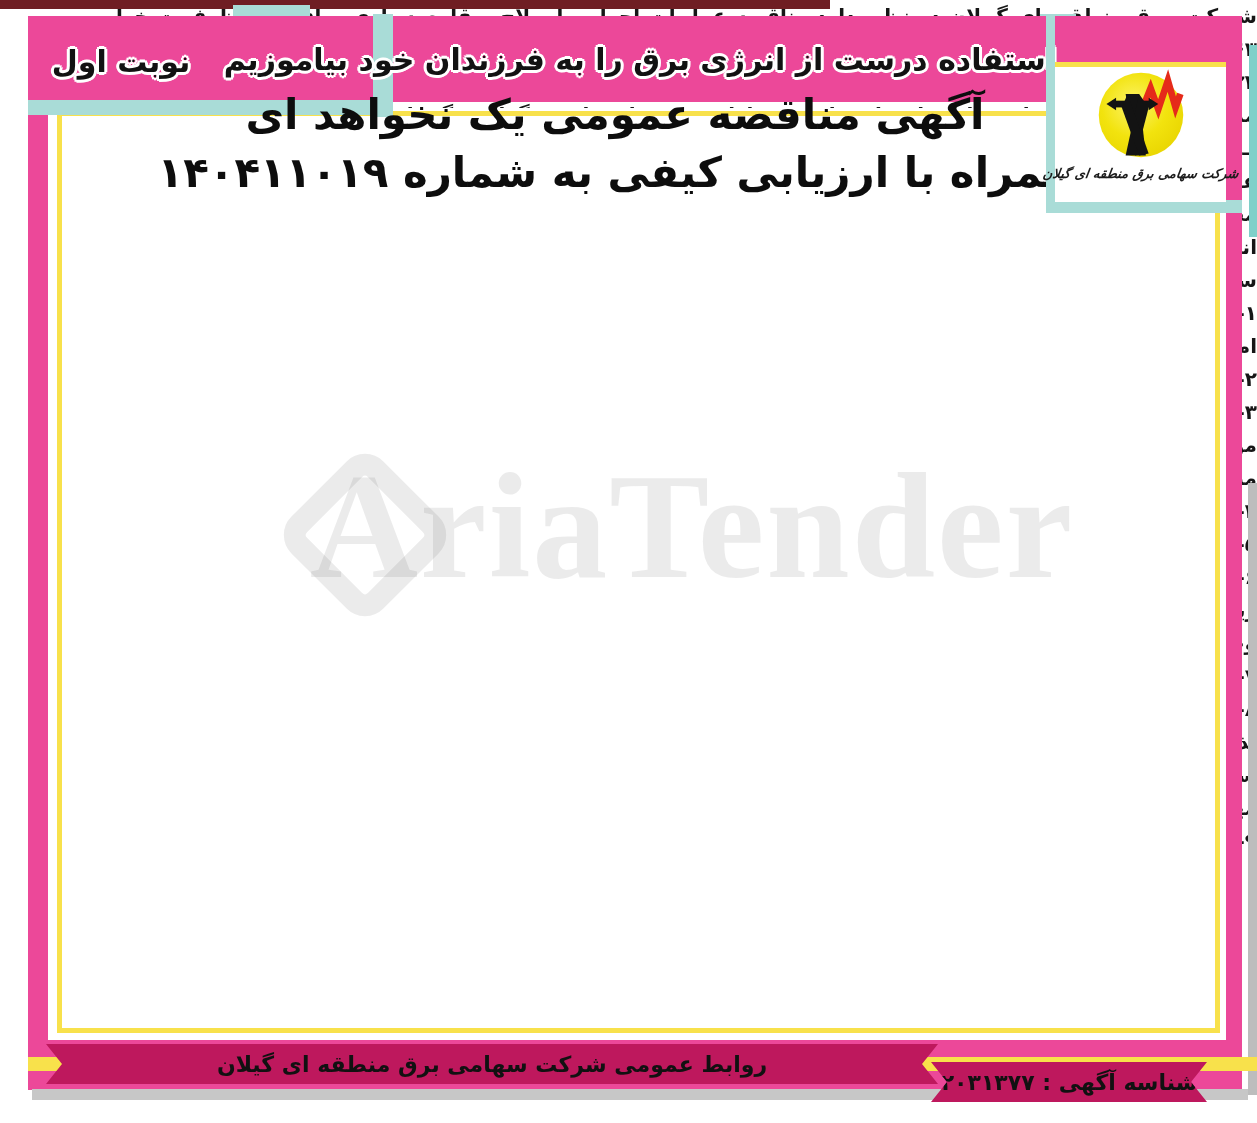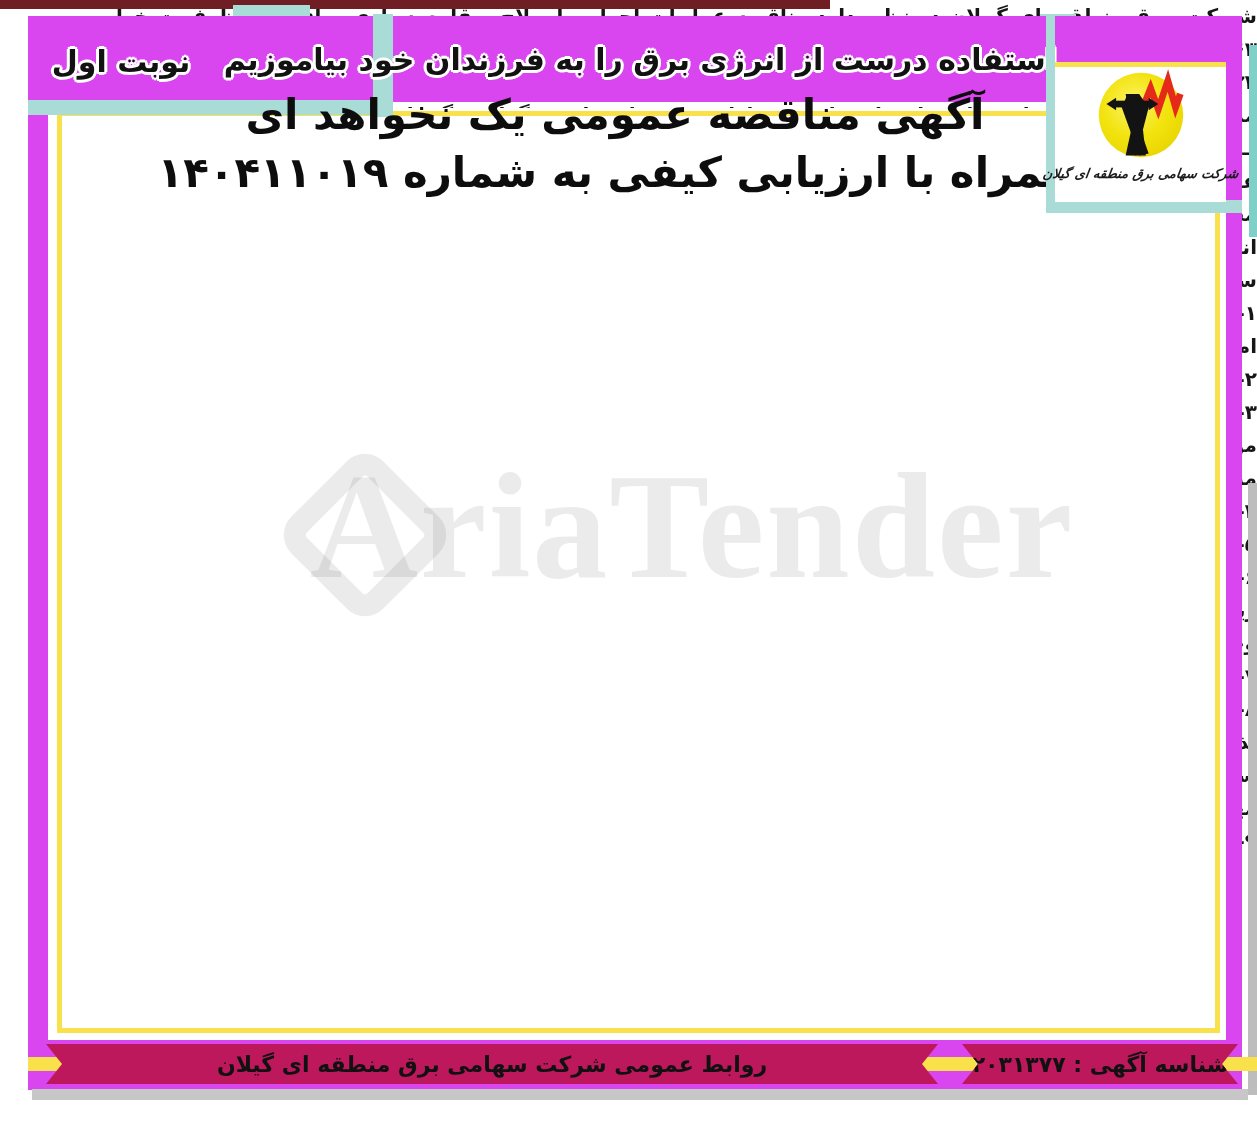--- a/index.html
+++ b/index.html
@@ -3,21 +3,21 @@
 <meta charset="utf-8">
 <style>
   * { margin:0; padding:0; box-sizing:border-box; }
   html,body { background:#ffffff; }
   body { font-family:"DejaVu Sans", sans-serif; }
   #page {
     position:relative; width:1257px; height:1123px;
     background:#ffffff; overflow:hidden; direction:rtl;
   }
   .abs { position:absolute; }
-  .teal { background:#d946ef; }
+  .teal { background:#ec4899; }
   .lteal { background:#a9dcd7; }
   .flexc { display:flex; align-items:center; justify-content:center; }
   .outlined {
     color:#121212; font-weight:bold;
     text-shadow:
       -2px -2px 0 #fff, 2px -2px 0 #fff, -2px 2px 0 #fff, 2px 2px 0 #fff,
       -3px 0 0 #fff, 3px 0 0 #fff, 0 -3px 0 #fff, 0 3px 0 #fff;
   }
   
   #strip-maroon { left:0; top:0; width:830px; height:9px; background:#6f1e23; }
@@ -82,21 +82,21 @@
   
   #band-bottom { left:28px; top:1038px; width:1214px; height:52px; }
   #stripe-bottom { left:28px; top:1057px; width:1229px; height:14px; background:#f8e14b; z-index:2; }
   .ribbon {
     background:#be185d; height:40px; top:1044px; z-index:3;
     display:flex; align-items:center; justify-content:center;
     font-size:22px; font-weight:bold; color:#111;
     clip-path: polygon(0 0, 100% 0, calc(100% - 16px) 50%, 100% 100%, 0 100%, 16px 50%);
   }
   #ribbon-left { left:46px; width:892px; }
-  #ribbon-right { left:962px; width:276px; }
+  #ribbon-right { left:931px; width:276px;margin-top:18px; }
   #bar-gray-bottom { left:32px; top:1089px; width:1216px; height:11px; background:#c7c7c7; z-index:1; }
   .z1 { z-index:1; } .z2 { z-index:2; } .z4 { z-index:4; }
 </style>
 </head>
 <body>
 
 <div id="page">
 
   <div id="strip-maroon" class="abs"></div>
   <div id="sq-lt-1" class="abs lteal"></div>

